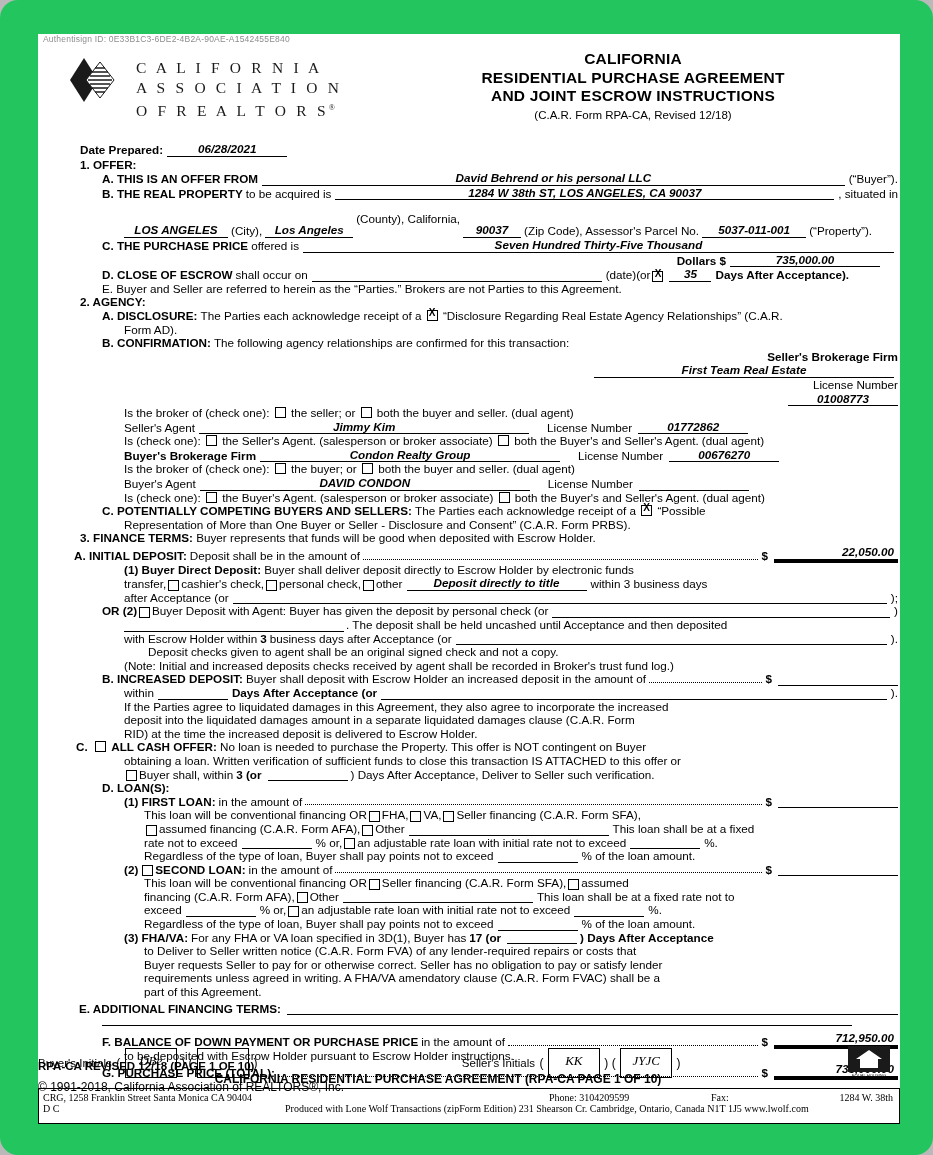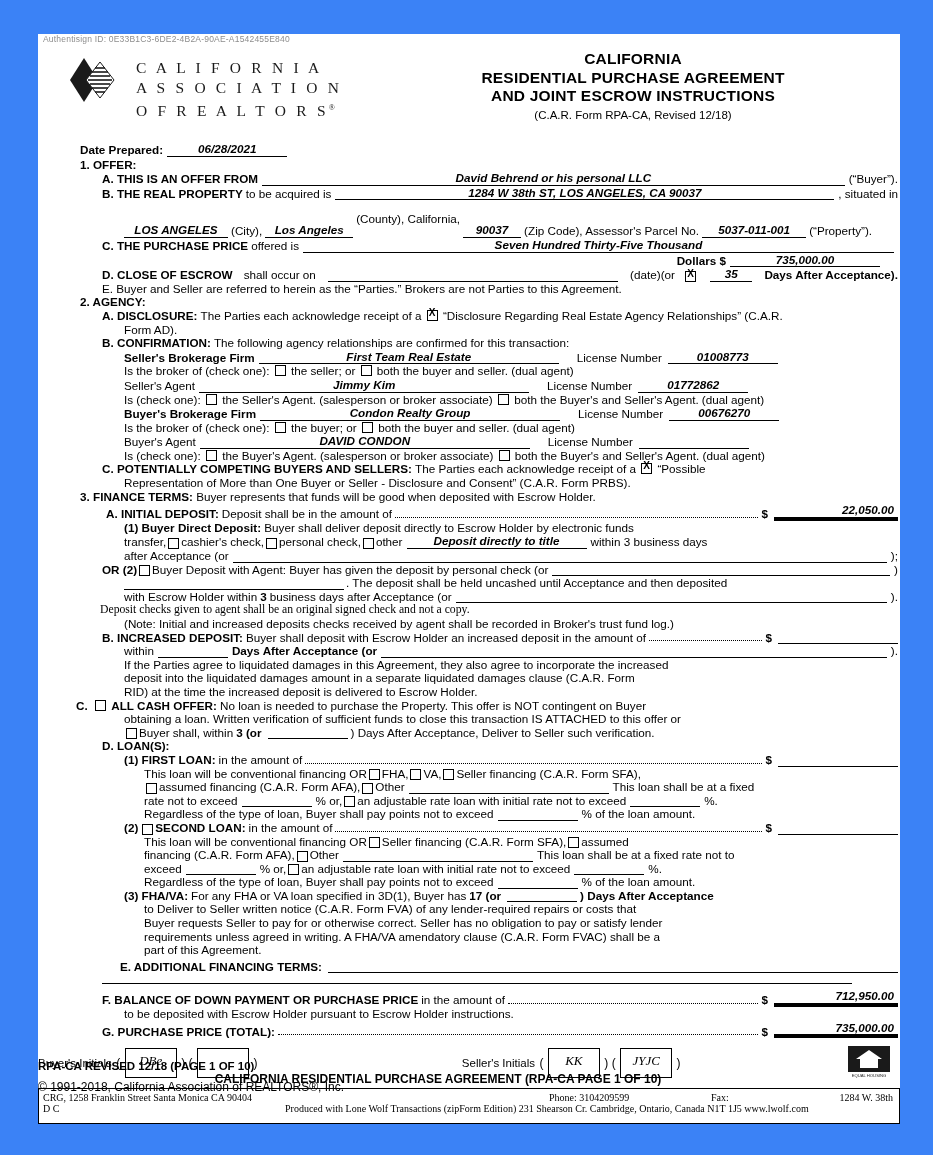--- a/index.html
+++ b/index.html
@@ -1,19 +1,19 @@
 <!DOCTYPE html>
 <html><head>
 <meta charset="utf-8">
 <style>
   html,body{margin:0;padding:0;background:#b9b9b9;}
   body{font-family:"Liberation Sans", sans-serif;}
   .page{
-    width:933px;height:1155px;background:#3b82f6;position:relative;
-    box-sizing:border-box;overflow:hidden;
+    width:933px;height:1155px;background:#22c55e;position:relative;
+    box-sizing:border-box;overflow:hidden;border-radius:18px;
   }
   .sheet{
     position:absolute;left:38px;top:34px;width:862px;height:1090px;
     background:#fff;
   }
   .auth{
     position:absolute;left:5px;top:0px;font-size:8.5px;color:#8e8e8e;
     letter-spacing:.2px;font-family:"Liberation Sans",sans-serif;
   }
   
@@ -127,21 +127,21 @@
       <span style="margin-left:3px;">offered is</span>
       <span class="fill" style="flex:1;margin:0 4px;">Seven Hundred Thirty-Five Thousand</span>
     </div>
 
     <div class="row flexrow" style="margin-left:62px;justify-content:flex-end;">
       <span class="b">Dollars $</span>
       <span class="fill" style="width:150px;margin-left:4px;">735,000.00</span>
       <span style="width:18px;"></span>
     </div>
 
-    <div class="row flexrow" style="margin-left:62px;justify-content:space-between;">
+    <div class="row flexrow" style="margin-left:62px;">
       <span class="b">D.   CLOSE OF ESCROW</span>
       <span style="margin-left:3px;">shall occur on</span>
       <span class="fill" style="width:290px;margin:0 4px;"></span>
       <span>(date)(or</span>
       <span class="cb cbx"></span>
       <span class="fill b" style="width:42px;margin:0 4px;">35</span>
       <span class="b">Days  After Acceptance).</span>
     </div>
 
     <div class="row" style="margin-left:62px;">E.   Buyer and Seller are referred to herein as the “Parties.” Brokers are not Parties to this Agreement.</div>
@@ -154,21 +154,21 @@
       <span class="cb cbx"></span>
       <span>“Disclosure Regarding Real Estate Agency Relationships” (C.A.R.</span>
     </div>
     <div class="row" style="margin-left:84px;">Form AD).</div>
 
     <div class="row" style="margin-left:62px;">
       <span class="b">B.   CONFIRMATION:</span>
       <span>The following agency relationships are confirmed for this transaction:</span>
     </div>
 
-    <div class="row flexrow" style="margin-left:84px;">
+    <div class="row flexrow" style="margin-left:84px;flex-direction:column;">
       <span class="b">Seller's Brokerage Firm</span>
       <span class="fill" style="width:300px;margin:0 4px;">First Team Real Estate</span>
       <span style="margin-left:14px;">License Number</span>
       <span class="fill" style="width:110px;margin-left:6px;">01008773</span>
     </div>
 
     <div class="row" style="margin-left:84px;">
       <span>Is the broker of (check one):</span>
       <span class="cb"></span>
       <span>the seller; or</span>
@@ -227,21 +227,21 @@
       <span class="cb cbx"></span>
       <span>“Possible</span>
     </div>
     <div class="row" style="margin-left:84px;">Representation of More than One Buyer or Seller - Disclosure and Consent” (C.A.R. Form PRBS).</div>
 
     <div class="row" style="margin-left:40px;">
       <span class="b">3.   FINANCE TERMS:</span>
       <span>Buyer represents that funds will be good when deposited with Escrow Holder.</span>
     </div>
 
-    <div class="row flexrow" style="margin-left:66px;">
+    <div class="row flexrow" style="margin-left:34px;">
       <span class="b">A.   INITIAL DEPOSIT:</span>
       <span style="margin-left:3px;">Deposit shall be in the amount of</span>
       <span class="dotline"></span>
       <span class="b">$</span>
       <span class="money" style="margin-left:6px;">22,050.00</span>
     </div>
 
     <div class="row" style="margin-left:84px;text-align:justify;">
       <span class="b">(1)  Buyer  Direct  Deposit:</span>
       <span>Buyer  shall  deliver  deposit  directly  to  Escrow  Holder  by  electronic  funds</span>
@@ -274,21 +274,21 @@
       <span class="fill" style="width:220px;margin-right:2px;"></span>
       <span>. The deposit shall be held uncashed until Acceptance and then deposited</span>
     </div>
     <div class="row flexrow" style="margin-left:84px;">
       <span>with Escrow Holder within</span>
       <span class="b" style="margin:0 3px;">3</span>
       <span>business days after Acceptance (or</span>
       <span class="fill" style="flex:1;margin:0 4px;"></span>
       <span>).</span>
     </div>
-    <div class="row" style="margin-left:60px;font-family:Liberation Serif, serif;">Deposit checks given to agent shall be an original signed check and not a copy.</div>
+    <div class="row" style="margin-left:108px;">Deposit checks given to agent shall be an original signed check and not a copy.</div>
     <div class="row" style="margin-left:84px;">(Note: Initial and increased deposits checks received by agent shall be recorded in Broker's trust fund log.)</div>
 
     <div class="row flexrow" style="margin-left:62px;">
       <span class="b">B.   INCREASED DEPOSIT:</span>
       <span style="margin-left:3px;">Buyer shall deposit with Escrow Holder an increased deposit in the amount of</span>
       <span class="dotline"></span>
       <span class="b">$</span>
       <span class="moneyblank" style="margin-left:6px;"></span>
     </div>
     <div class="row flexrow" style="margin-left:84px;">
@@ -401,21 +401,21 @@
       <span style="margin-left:3px;">For any FHA or VA loan specified in 3D(1), Buyer has</span>
       <span class="b" style="margin:0 3px;">17 (or</span>
       <span class="fill" style="width:70px;margin:0 3px;"></span>
       <span class="b">) Days After Acceptance</span>
     </div>
     <div class="row" style="margin-left:104px;">to  Deliver  to  Seller  written  notice  (C.A.R.  Form  FVA)  of  any  lender-required  repairs  or  costs  that</div>
     <div class="row" style="margin-left:104px;">Buyer  requests  Seller  to  pay  for  or  otherwise  correct.  Seller  has  no  obligation  to  pay  or  satisfy  lender</div>
     <div class="row" style="margin-left:104px;">requirements  unless  agreed  in  writing.  A  FHA/VA  amendatory  clause  (C.A.R.  Form  FVAC)  shall  be  a</div>
     <div class="row" style="margin-left:104px;">part of this Agreement.</div>
 
-    <div class="row flexrow" style="margin-left:80px;margin-top:3px;justify-content:space-between;">
+    <div class="row flexrow" style="margin-left:39px;margin-top:3px;justify-content:space-between;">
       <span class="b">E.   ADDITIONAL FINANCING TERMS:</span>
       <span class="fill" style="flex:1;margin-left:6px;"></span>
     </div>
     <div class="row" style="margin-left:62px;height:13px;">
       <span class="fill" style="width:750px;"></span>
     </div>
 
     <div class="row flexrow" style="margin-left:62px;margin-top:3px;">
       <span class="b">F.   BALANCE OF DOWN PAYMENT OR PURCHASE PRICE</span>
       <span style="margin-left:3px;">in the amount of</span>

